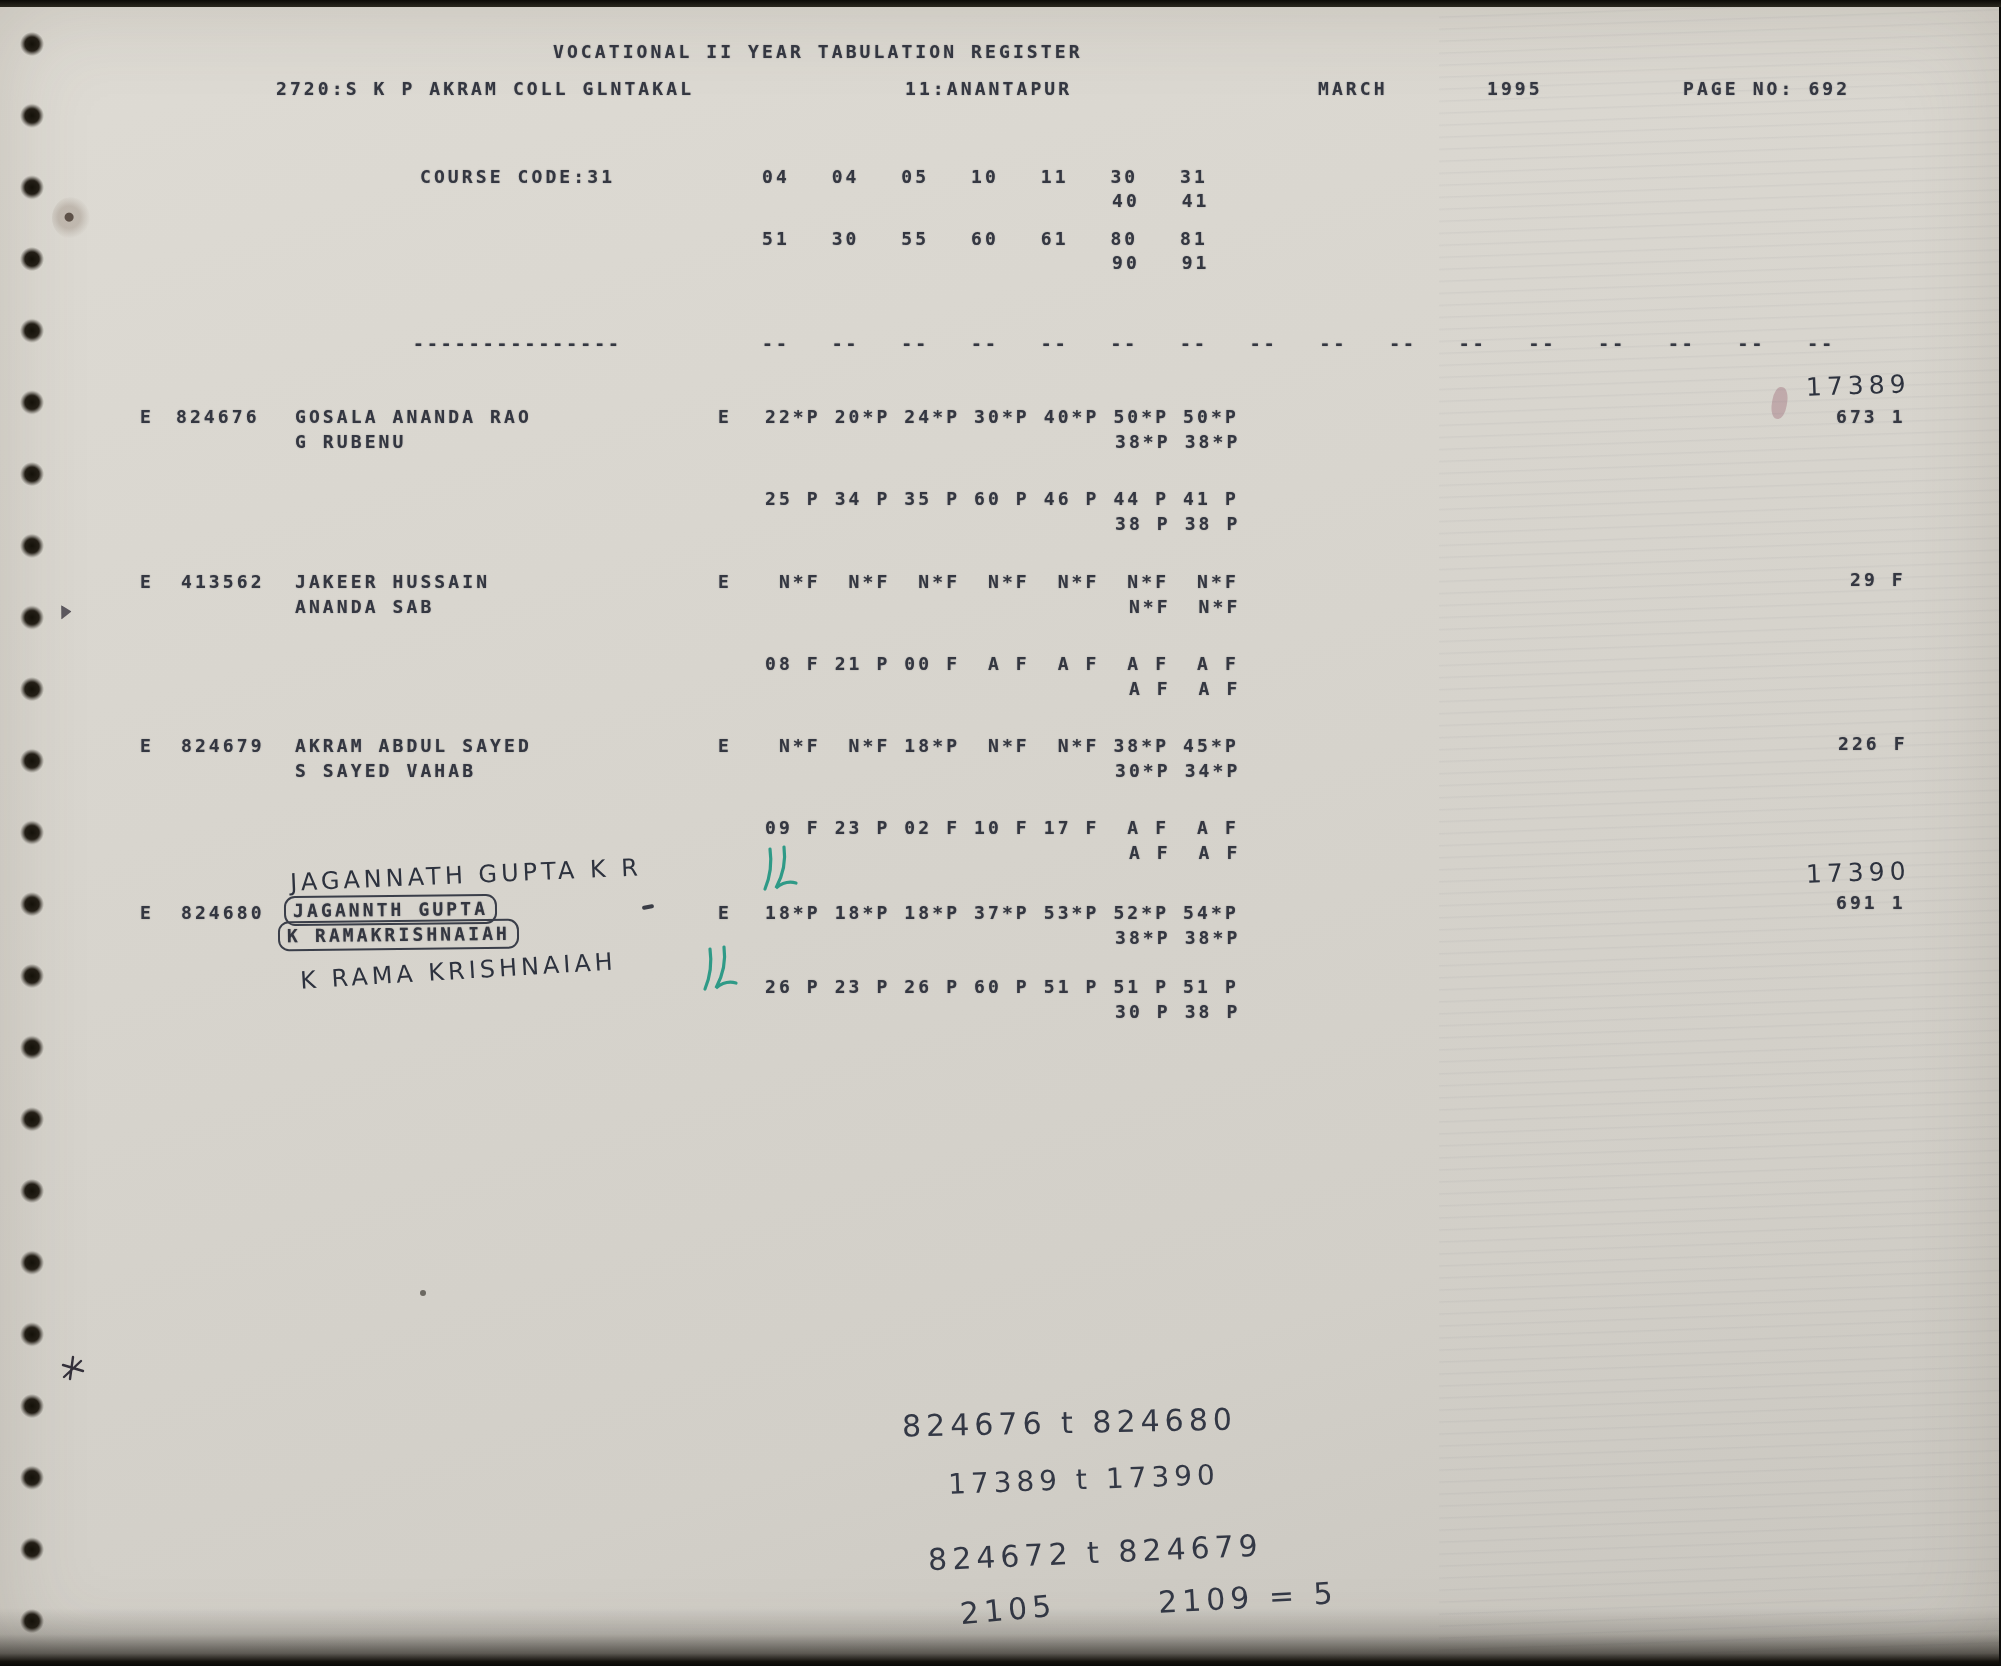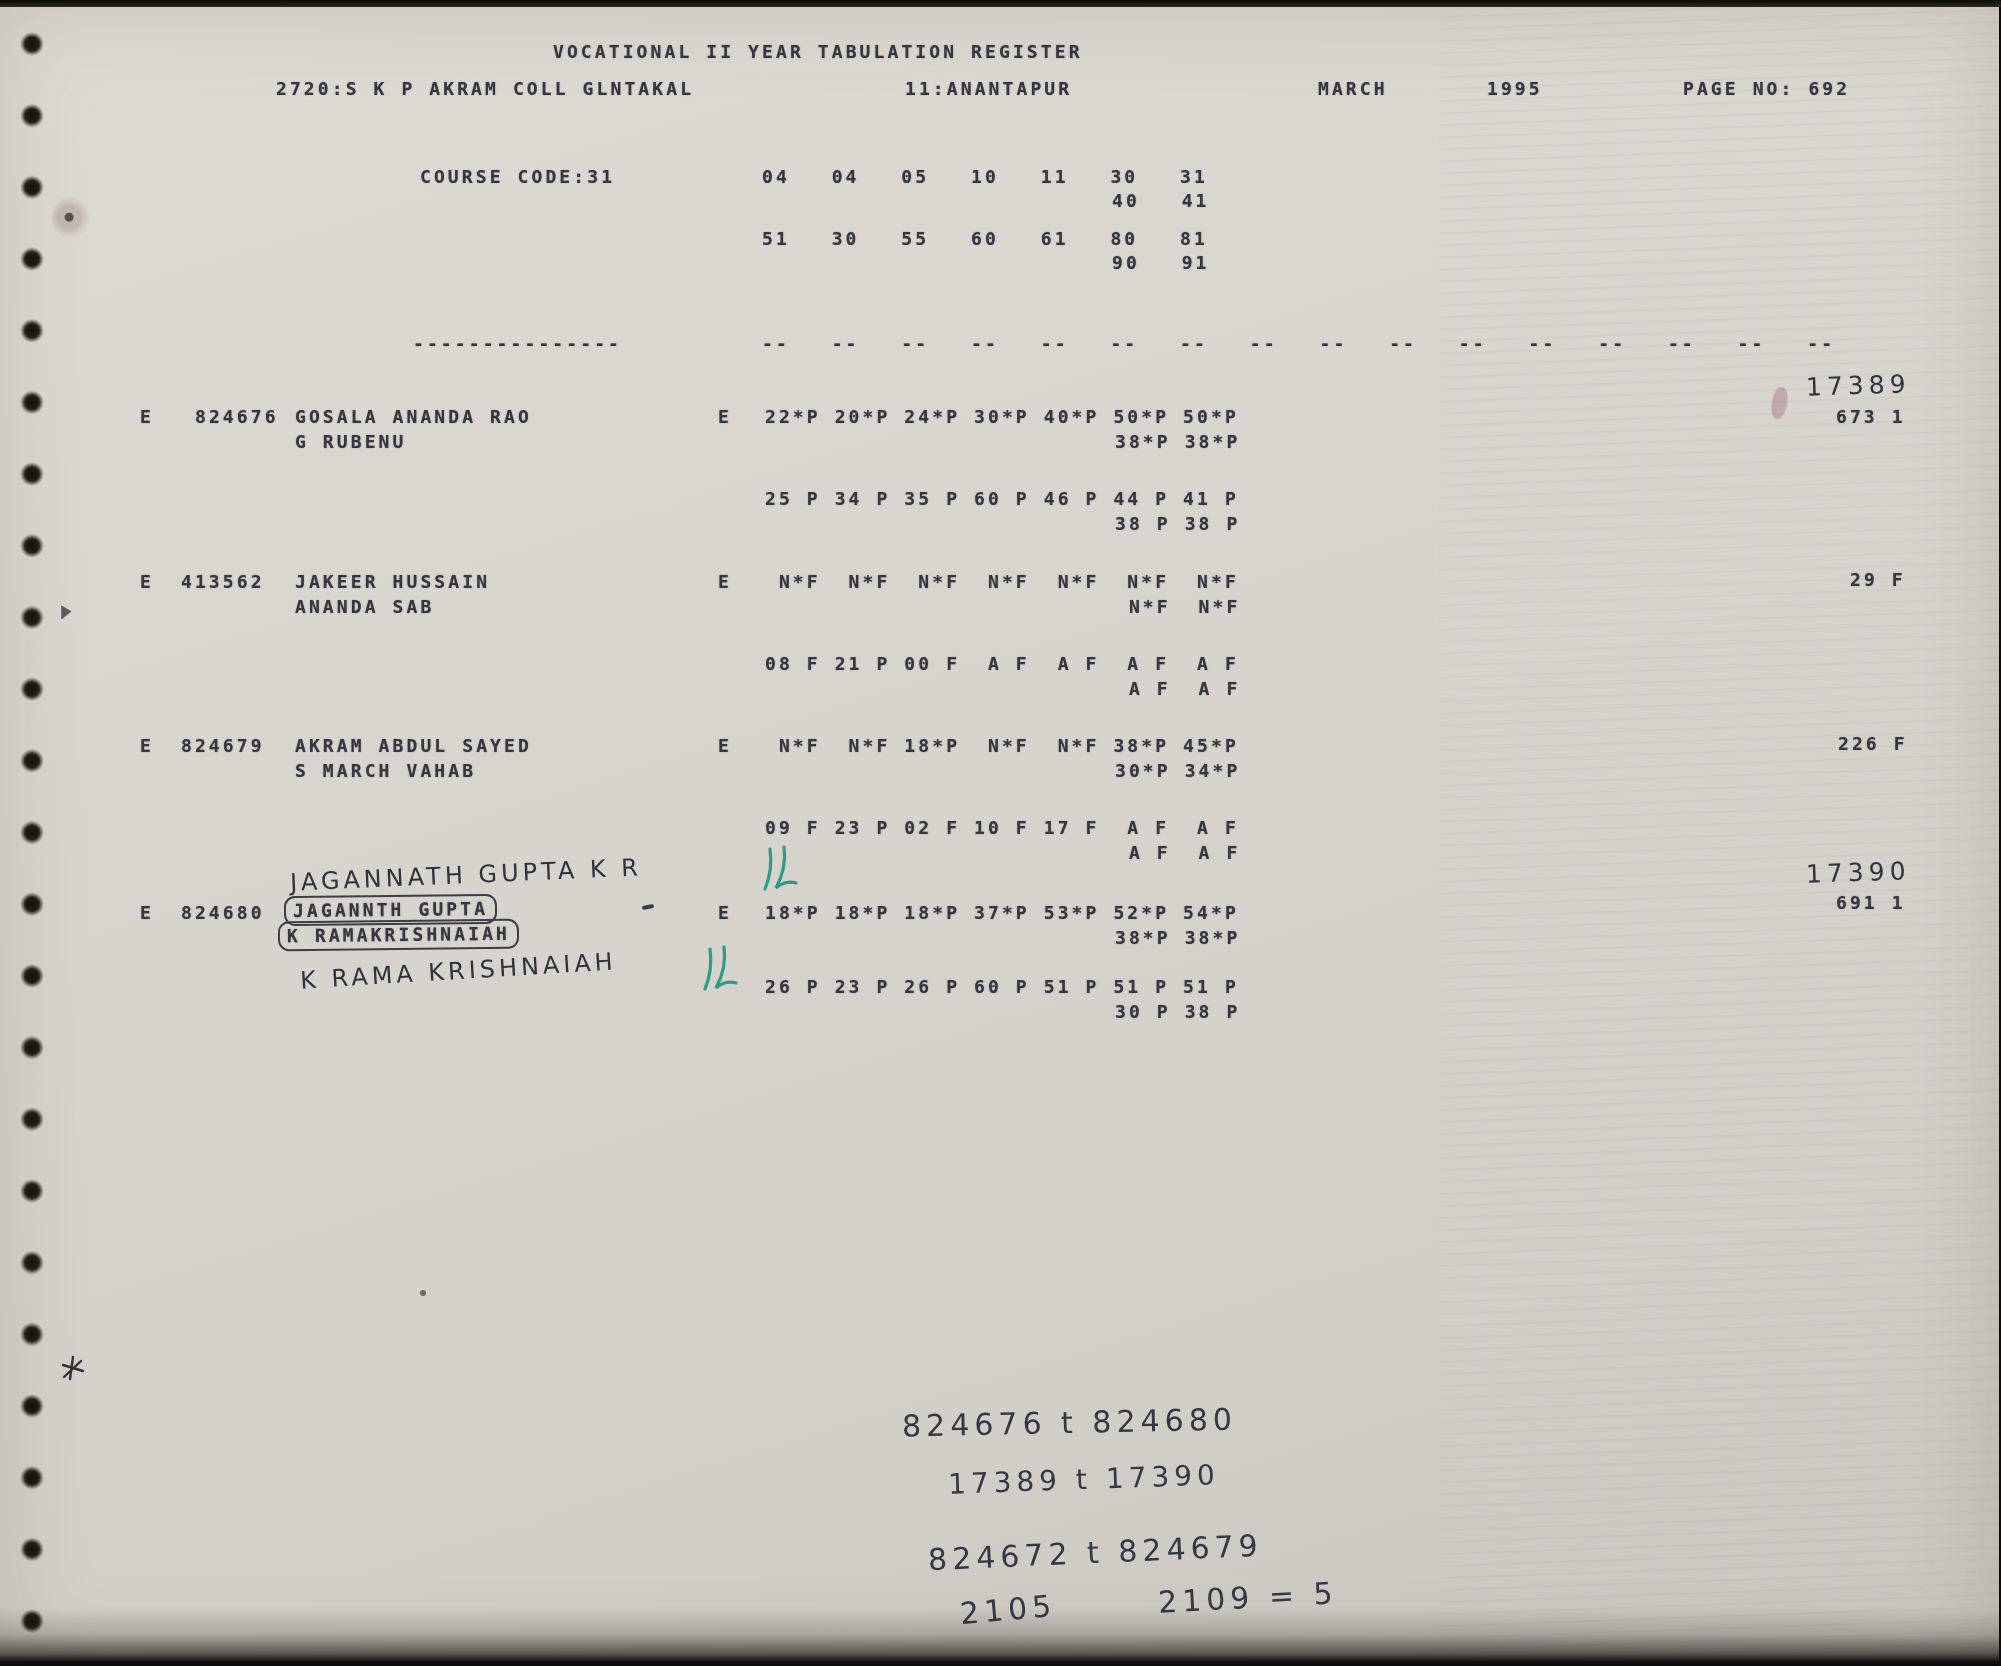--- a/index.html
+++ b/index.html
@@ -66,21 +66,21 @@
     <span class="dm" style="left:762px;top:158px">04   04   05   10   11   30   31</span>
     <span class="dm" style="left:1112px;top:182px">40   41</span>
     <span class="dm" style="left:762px;top:220px">51   30   55   60   61   80   81</span>
     <span class="dm" style="left:1112px;top:244px">90   91</span>
 
     <span class="dm" style="left:413px;top:325px">---------------</span>
     <span class="dm" style="left:762px;top:325px">--   --   --   --   --   --   --   --   --   --   --   --   --   --   --   --</span>
 
     <div>
       <span class="dm" style="left:140px;top:398px">E</span>
-      <span class="dm" style="left:195px;top:398px">824676</span>
+      <span class="dm" style="left:176px;top:398px">824676</span>
       <span class="dm" style="left:295px;top:398px">GOSALA ANANDA RAO</span>
       <span class="dm" style="left:295px;top:423px">G RUBENU</span>
       <span class="dm" style="left:718px;top:398px">E</span>
       <span class="dm" style="left:765px;top:398px">22*P 20*P 24*P 30*P 40*P 50*P 50*P</span>
       <span class="dm" style="left:1115px;top:423px">38*P 38*P</span>
       <span class="dm" style="left:765px;top:480px">25 P 34 P 35 P 60 P 46 P 44 P 41 P</span>
       <span class="dm" style="left:1115px;top:505px">38 P 38 P</span>
       <span class="hw hw-serial" style="left:1806px;top:364px">17389</span>
       <span class="dm" style="left:1836px;top:398px">673 1</span>
     </div>
@@ -95,21 +95,21 @@
       <span class="dm" style="left:1115px;top:588px"> N*F  N*F</span>
       <span class="dm" style="left:765px;top:645px">08 F 21 P 00 F  A F  A F  A F  A F</span>
       <span class="dm" style="left:1115px;top:670px"> A F  A F</span>
       <span class="dm" style="left:1850px;top:561px">29 F</span>
     </div>
 
     <div>
       <span class="dm" style="left:140px;top:727px">E</span>
       <span class="dm" style="left:181px;top:727px">824679</span>
       <span class="dm" style="left:295px;top:727px">AKRAM ABDUL SAYED</span>
-      <span class="dm" style="left:295px;top:752px">S MARCH VAHAB</span>
+      <span class="dm" style="left:295px;top:752px">S SAYED VAHAB</span>
       <span class="dm" style="left:718px;top:727px">E</span>
       <span class="dm" style="left:765px;top:727px"> N*F  N*F 18*P  N*F  N*F 38*P 45*P</span>
       <span class="dm" style="left:1115px;top:752px">30*P 34*P</span>
       <span class="dm" style="left:765px;top:809px">09 F 23 P 02 F 10 F 17 F  A F  A F</span>
       <span class="dm" style="left:1115px;top:834px"> A F  A F</span>
       <span class="dm" style="left:1838px;top:725px">226 F</span>
     </div>
 
     <div>
       <span class="hw hw-name" style="left:290px;top:854px;transform:rotate(-2.5deg)">JAGANNATH GUPTA K R</span>

